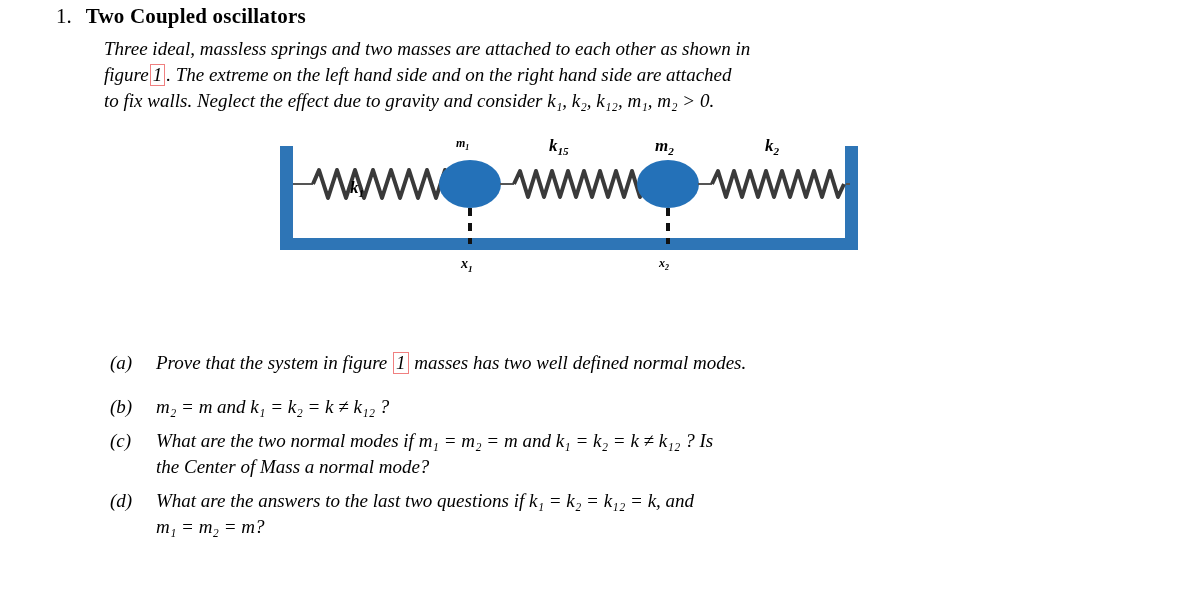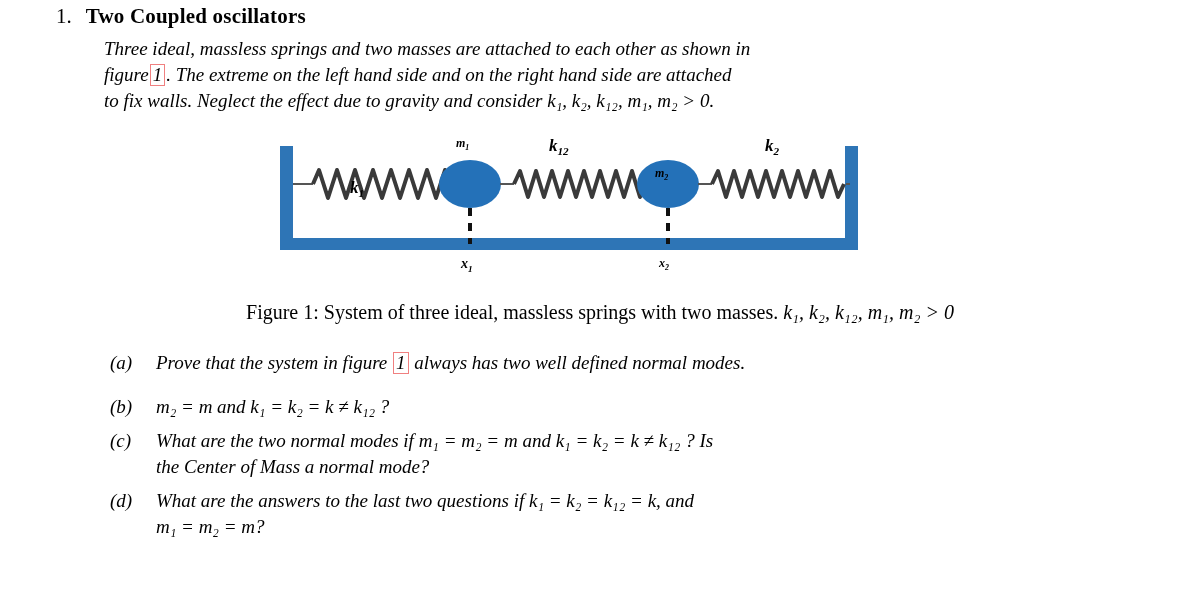--- a/index.html
+++ b/index.html
@@ -184,51 +184,46 @@
       </g>
     </svg>
 
     <div style="position:absolute; left:82px; top:-2px; font-weight:bold; font-style:italic; font-size:17px;margin-top:42px;">
       <span>k</span><sub style="font-size:0.66em;">1</sub>
     </div>
     <div style="position:absolute; left:188px; top:-2px; font-weight:bold; font-style:italic; font-size:12px;">
       <span>m</span><sub style="font-size:0.66em;">1</sub>
     </div>
     <div style="position:absolute; left:281px; top:-2px; font-weight:bold; font-style:italic; font-size:17px;">
-      <span>k</span><sub style="font-size:0.66em;">12</sub>
-    </div>
-    <div style="position:absolute; left:387px; top:-2px; font-weight:bold; font-style:italic; font-size:12px;margin-top:30px;">
+      <span>k</span><sub style="font-size:0.66em;">15</sub>
+    </div>
+    <div style="position:absolute; left:387px; top:-2px; font-weight:bold; font-style:italic; font-size:17px;">
       <span>m</span><sub style="font-size:0.66em;">2</sub>
     </div>
     <div style="position:absolute; left:497px; top:-2px; font-weight:bold; font-style:italic; font-size:17px;">
       <span>k</span><sub style="font-size:0.66em;">2</sub>
     </div>
     <div style="position:absolute; left:193px; top:118px; font-weight:bold; font-style:italic; font-size:14px;">
       <span>x</span><sub style="font-size:0.66em;">1</sub>
     </div>
     <div style="position:absolute; left:391px; top:118px; font-weight:bold; font-style:italic; font-size:12px;">
       <span>x</span><sub style="font-size:0.66em;">2</sub>
     </div>
   </div>
 
-  <div class="caption">
-    <span>Figure 1:</span>
-    <span>System of three ideal, massless springs with two masses.</span>
-    <span class="m">k₁, k₂, k₁₂, m₁, m₂ &gt; 0</span>
-  </div>
 
   <div class="items">
 
     <div class="item gap-a">
       <div class="item-label">(a)</div>
       <div class="item-body">
         <span class="ln">
           <span>Prove that the system in figure</span>
           <span class="reflink">1</span>
-          <span>always has two well defined normal modes.</span>
+          <span>masses has two well defined normal modes.</span>
         </span>
       </div>
     </div>
 
     <div class="item gap-b">
       <div class="item-label">(b)</div>
       <div class="item-body">
         <span class="ln">m₂ = m and k₁ = k₂ = k ≠ k₁₂ ?</span>
       </div>
     </div>

